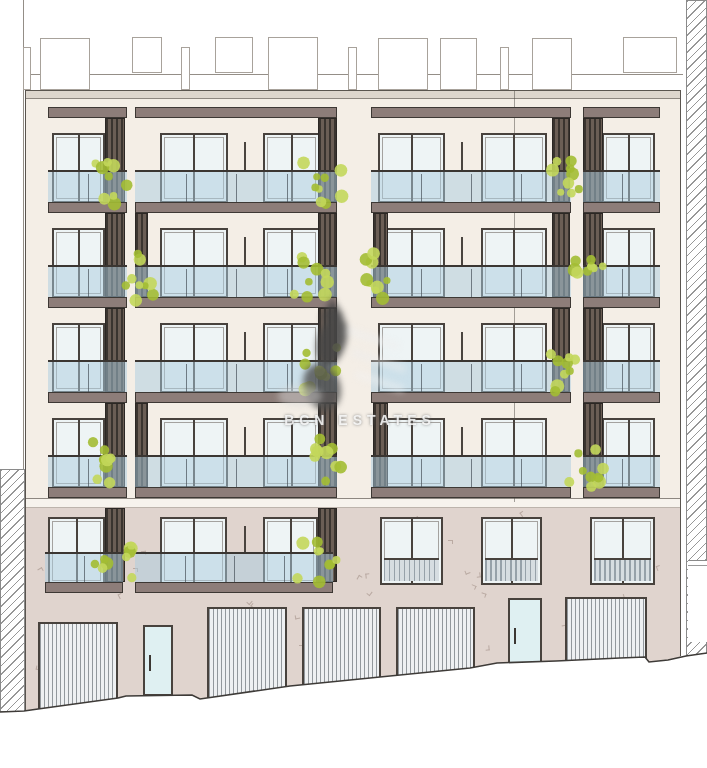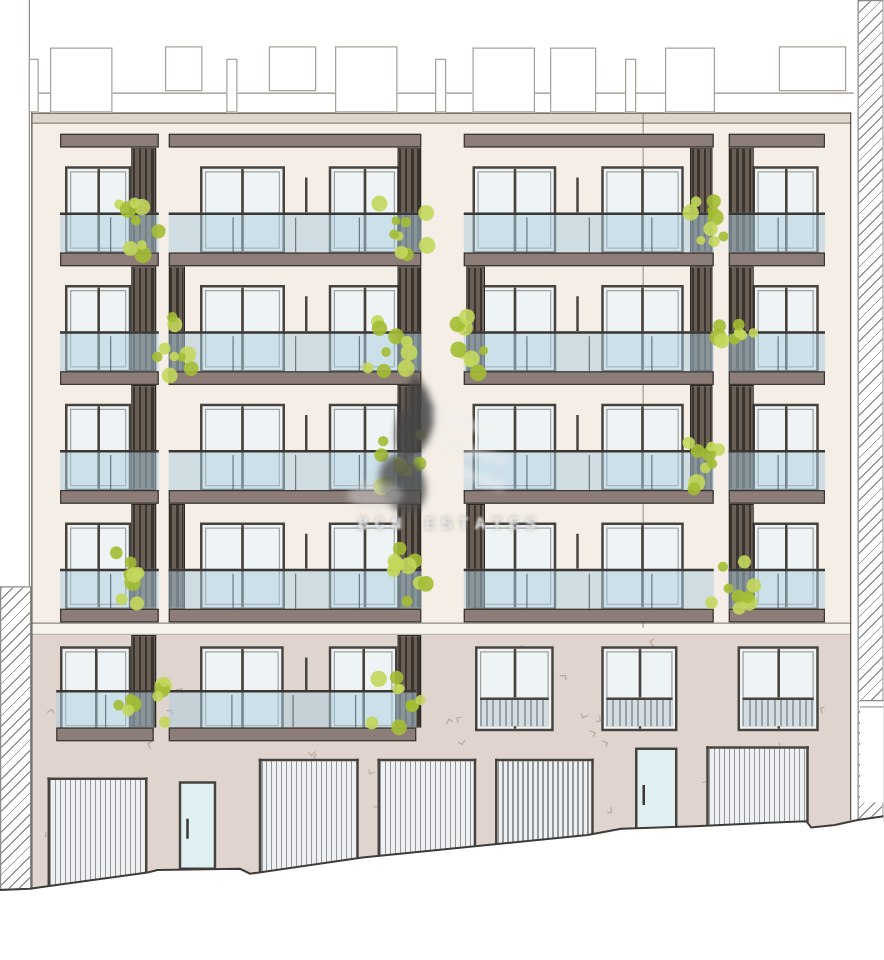--- a/index.html
+++ b/index.html
@@ -1,18 +1,18 @@
 <!DOCTYPE html>
 <html><head>
 <meta charset="utf-8">
 <style>
   html,body{margin:0;padding:0;background:#ffffff;}
   *{box-sizing:border-box;}
   #scene{position:relative;width:707px;height:768px;background:#ffffff;overflow:hidden;
-         font-family:Liberation Mono, monospace;}
+         font-family:Liberation Sans, sans-serif;}
   .wm-text{position:absolute;left:258px;top:412px;width:204px;text-align:center;
            font-size:14px;font-weight:bold;letter-spacing:5px;
            color:rgba(252,252,252,0.85);text-shadow:0 0 3px rgba(110,110,110,0.85);
            filter:blur(0.7px);z-index:13;}
 </style>
 </head>
 <body>
 
 <div id="scene">
   <div class="wm-text">BCN ESTATES</div>

